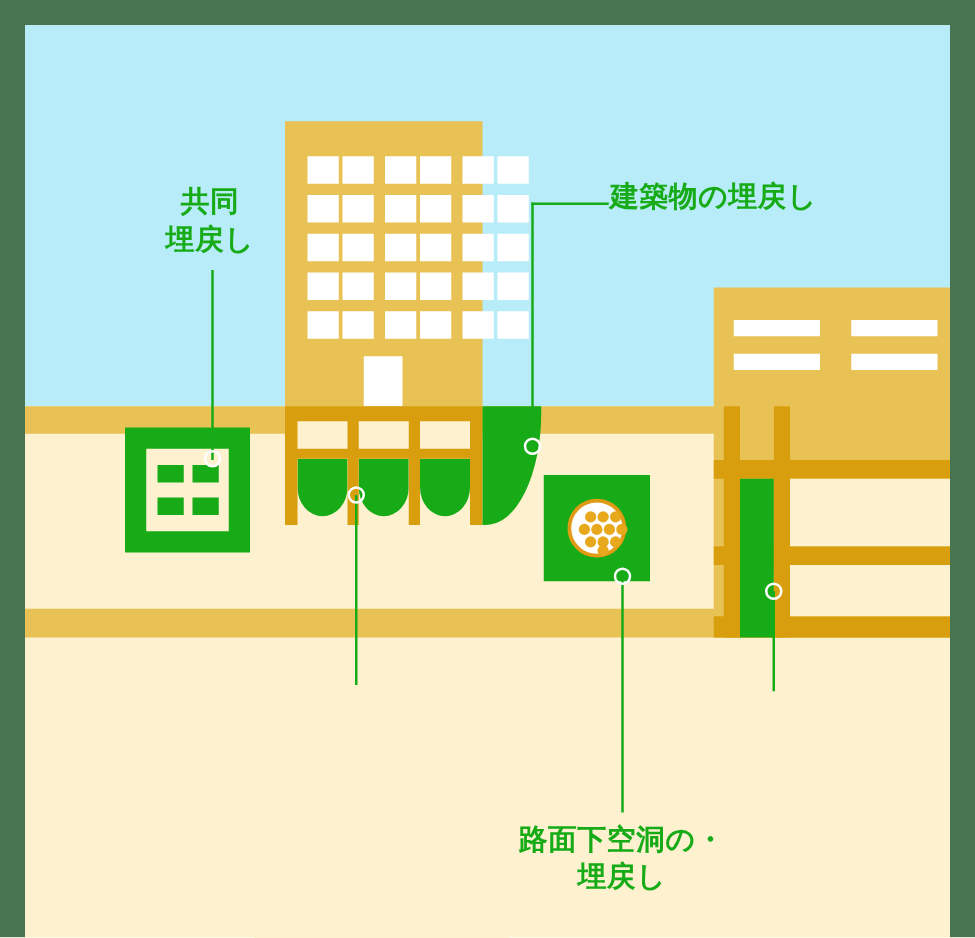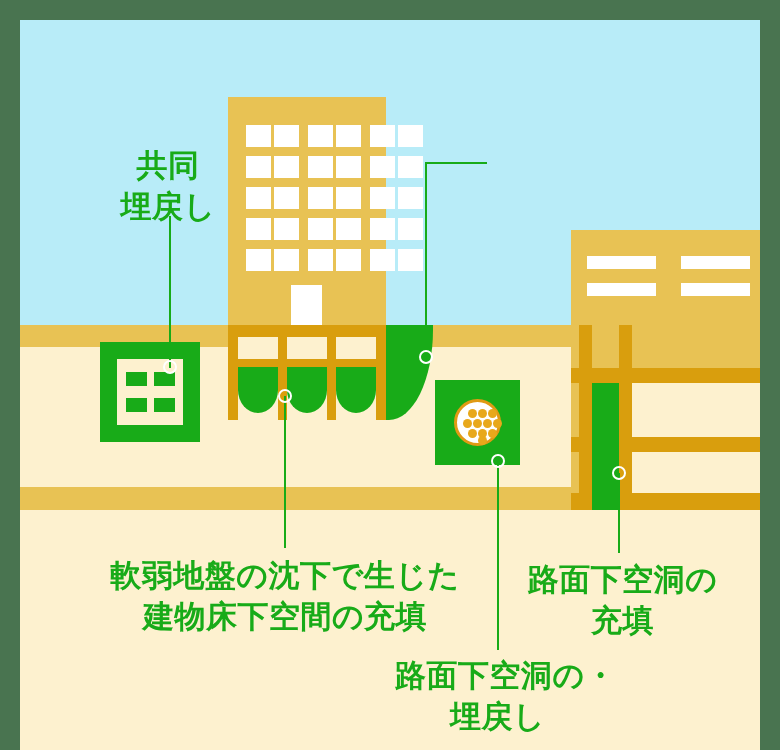--- a/index.html
+++ b/index.html
@@ -204,21 +204,21 @@
     position: absolute;
     left: 21px; top: 58px; width: 27px; height: 127px;
     background: #18ab18;
   }
 
   
   .label {
     position: absolute;
     color: #18ab18;
     font-weight: bold;
-    font-size: 31px;
+    font-size: 23px;
     line-height: 1.32;
     letter-spacing: 0.5px;
     white-space: pre;
   }
 
   .lbl-kyodo      { left: 78px;  top: 126px; width: 140px; text-align: center; }
   .lbl-kenchiku   { left: 468px; top: 122px; width: 260px; text-align: left; }
   .lbl-nanjaku    { left: 80px;  top: 536px; width: 370px; text-align: center; }
   .lbl-cable      { left: 375px; top: 636px; width: 205px; text-align: center; }
   .lbl-romen      { left: 505px; top: 540px; width: 195px; text-align: center; }
@@ -389,29 +389,26 @@
 
     <div class="leader leader-v ld-cab-line"></div>
     <div class="leader-dot ld-cab-dot"></div>
 
     <div class="leader leader-v ld-rom-line"></div>
     <div class="leader-dot ld-rom-dot"></div>
 
     <div class="label lbl-kyodo">共同
 埋戻し</div>
 
-
-    <div class="label lbl-nanjaku">軟弱地盤の沈下で生じた
-建物床下空間の充填</div>
+    <div class="label lbl-kenchiku">建築物の埋戻し</div>
+
 
     <div class="label lbl-cable">路面下空洞の・
 埋戻し</div>
 
-    <div class="label lbl-romen">路面下空洞の
-充填</div>
 
   </div>
 
   <div class="frame-left"></div>
   <div class="frame-right"></div>
   <div class="frame-top"></div>
 
 </div>
 
 </body></html>

